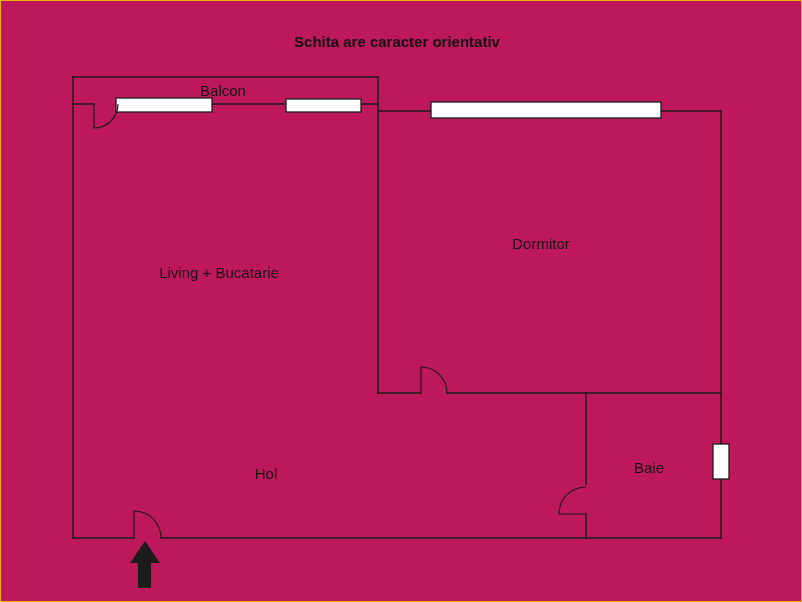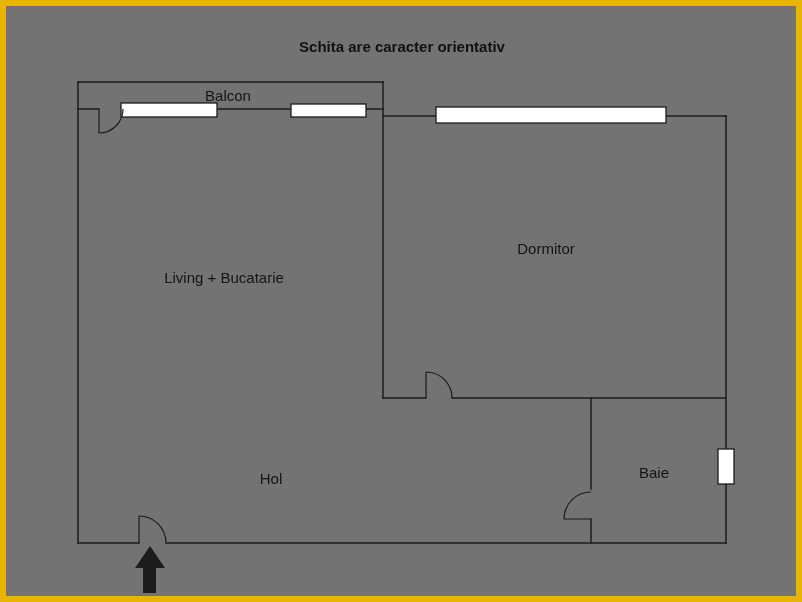--- a/index.html
+++ b/index.html
@@ -6,22 +6,22 @@
     margin: 0;
     padding: 0;
     background: #ffffff;
     font-family: "Liberation Sans", sans-serif;
   }
   #canvas {
     position: relative;
     width: 802px;
     height: 602px;
     box-sizing: border-box;
-    border: 6px solid #eab308;
-    background: #737373;
+    border: 1px solid #eab308;
+    background: #be185d;
     overflow: hidden;
   }
   svg { display: block; }
   .wall {
     fill: none;
     stroke: #1c1c1c;
     stroke-width: 1.5;
     stroke-linecap: square;
   }
   .window {

